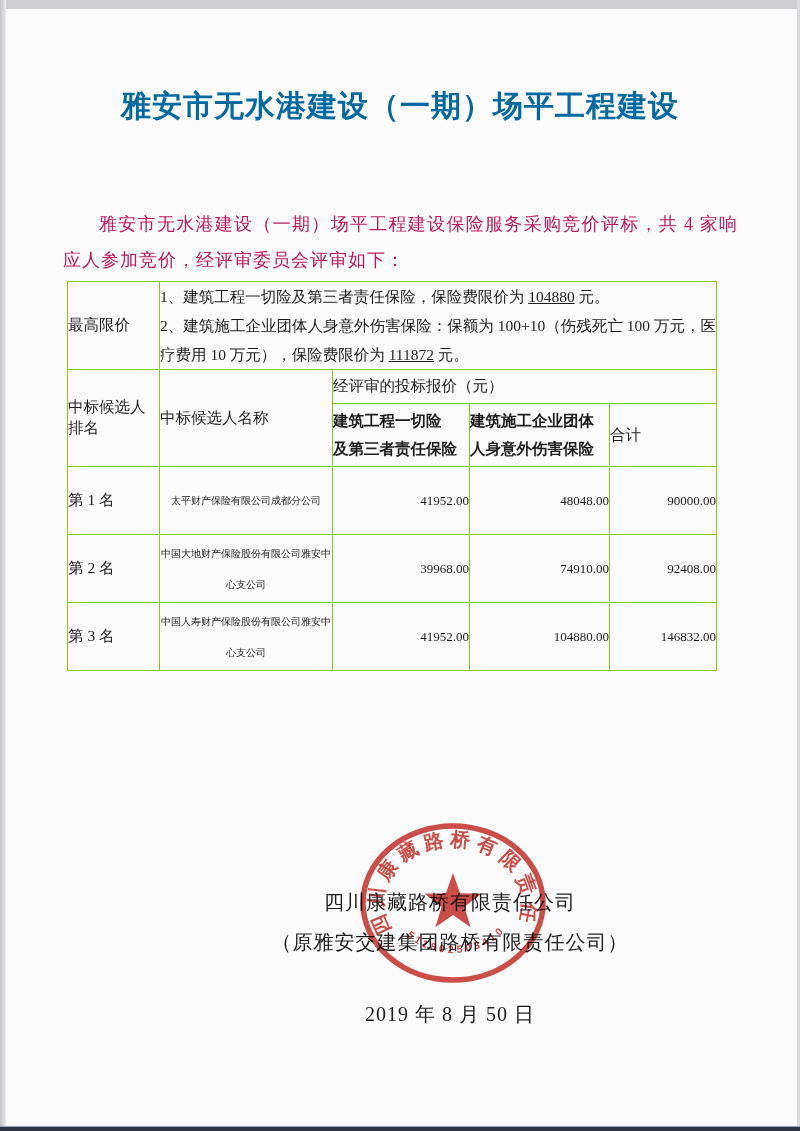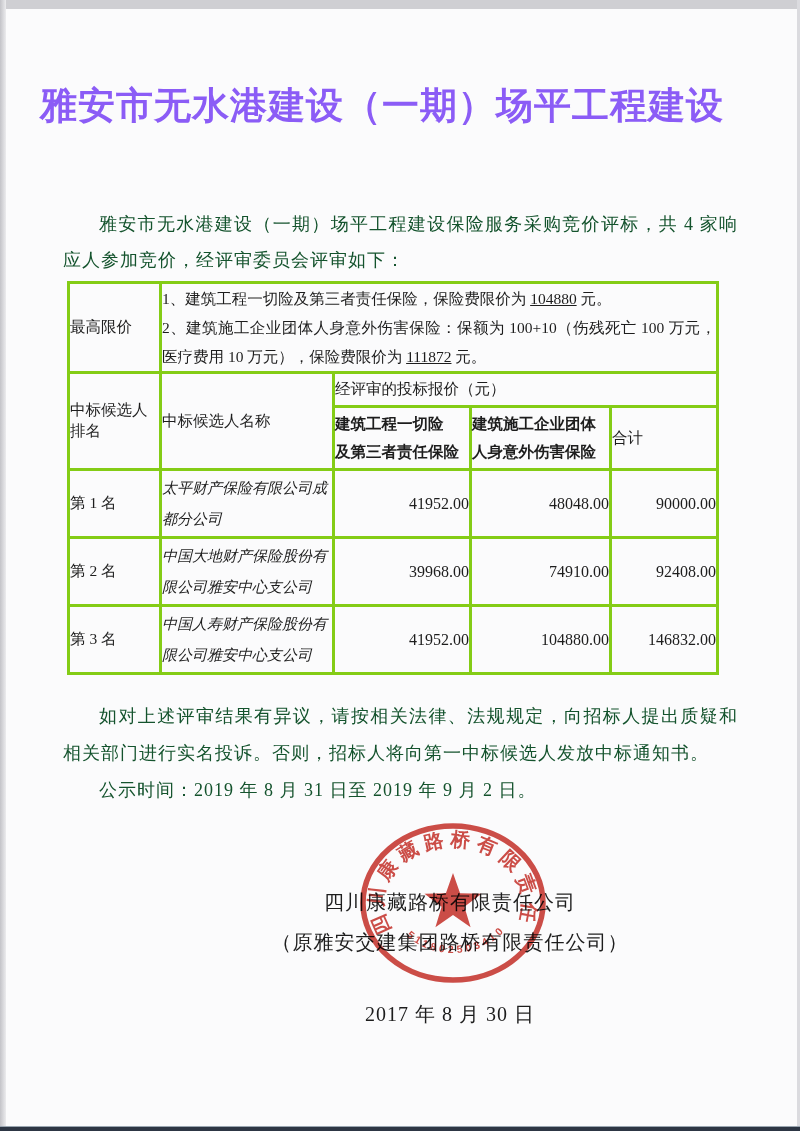--- a/index.html
+++ b/index.html
@@ -14,51 +14,51 @@
     color:#1c1c1c;
   }
   
   .edge-top{position:absolute;left:0;top:0;width:100%;height:9px;background:#cfcfd3;}
   .edge-left{position:absolute;left:0;top:0;width:6px;height:100%;background:linear-gradient(to right,#c3c3c8,#ececee);}
   .edge-right{position:absolute;right:0;top:0;width:3px;height:100%;background:#dbdbdf;}
   .edge-bottom{position:absolute;left:0;bottom:0;width:100%;height:4px;background:#2d3644;border-top:1px solid #9aa6b1;}
 
   .doc-title{
     position:absolute;top:85px;left:40px;right:40px;
-    text-align:left;font-weight:bold;
-    font-size:37px;line-height:42px;letter-spacing:1px;
-    color:#8b5cf6;
+    text-align:center;font-weight:bold;
+    font-size:30px;line-height:42px;letter-spacing:1px;
+    color:#0369a1;
   }
   .para{
     position:absolute;left:63px;right:62px;
     font-size:18px;line-height:36px;letter-spacing:1px;
-    text-align:justify;color:#14532d;
+    text-align:justify;color:#be185d;
   }
   .para p{margin:0;text-indent:2em;}
   .intro{top:206px;}
   .closing{top:698px;line-height:37px;}
 
   table.bid{
     position:absolute;left:67px;top:281px;
     width:649px;border-collapse:collapse;table-layout:fixed;
     font-size:15.5px;color:#1d1d1d;
   }
-  table.bid td{border:3px solid #84cc16;padding:0;vertical-align:middle;}
+  table.bid td{border:1px solid #84cc16;padding:0;vertical-align:middle;}
   .c-center{text-align:left;}
   .pre{white-space:pre-line;}
   .r-limit{height:87px;}
   .r-head1{height:34px;}
   .r-head2{height:63px;}
   .r-data{height:68px;}
   td.limit-content{padding:2px 9px;text-align:left;vertical-align:middle;}
   td.limit-content p{margin:0;line-height:29px;text-align:justify;}
   .u{text-decoration:underline;}
   td.head-cell{line-height:28px;font-weight:bold;}
-  td.name-cell{padding:2px 9px;font-size:15px;line-height:31px;text-align:left;font-style:italic;}
-  td.num-cell{text-align:right;padding-right:7px;font-size:16px;}
+  td.name-cell{padding:2px 9px;font-size:10px;line-height:31px;text-align:center;}
+  td.num-cell{text-align:right;padding-right:7px;font-size:13px;}
 
   .sig-block{
     position:absolute;left:150px;width:600px;text-align:center;
     font-size:20px;color:#1d1d1d;letter-spacing:1px;
   }
   .sig-company{top:882px;line-height:40px;}
   .sig-date{top:998px;line-height:32px;}
   .sig-line{margin:0;}
 
   .stamp{
@@ -130,31 +130,27 @@
     <tr class="r-data">
       <td class="c-center">第 3 名</td>
       <td class="name-cell">中国人寿财产保险股份有限公司雅安中心支公司</td>
       <td class="num-cell">41952.00</td>
       <td class="num-cell">104880.00</td>
       <td class="num-cell">146832.00</td>
     </tr>
   </tbody>
     </table>
 
-  <div class="para closing">
-    <p>如对上述评审结果有异议，请按相关法律、法规规定，向招标人提出质疑和相关部门进行实名投诉。否则，招标人将向第一中标候选人发放中标通知书。</p>
-    <p>公示时间：2019 年 8 月 31 日至 2019 年 9 月 2 日。</p>
-  </div>
 
   <div class="sig-block sig-company">
     <p class="sig-line">四川康藏路桥有限责任公司</p>
     <p class="sig-line">（原雅安交建集团路桥有限责任公司）</p>
   </div>
   <div class="sig-block sig-date">
-    <p class="sig-line">2017 年 8 月 30 日</p>
+    <p class="sig-line">2019 年 8 月 50 日</p>
   </div>
 
   <svg class="stamp" viewBox="0 0 194 166" xmlns="http://www.w3.org/2000/svg">
     <g fill="none" stroke="#c5261f">
       <ellipse cx="97" cy="83" rx="90" ry="77" stroke-width="5.5"></ellipse>
     </g>
     <polygon points="97,53 104.1,73.3 125.5,73.7 108.4,86.7 114.6,107.3 97,95 79.4,107.3 85.6,86.7 68.5,73.7 89.9,73.3" fill="#c5261f" stroke="none"></polygon>
     <defs>
       <path id="arcTop" d="M 35.8 110.6 A 70 57 0 1 1 158.2 110.6" fill="none"></path>
       <path id="arcBottom" d="M 47.5 113.1 A 62 50 0 0 0 146.5 113.1" fill="none"></path>

